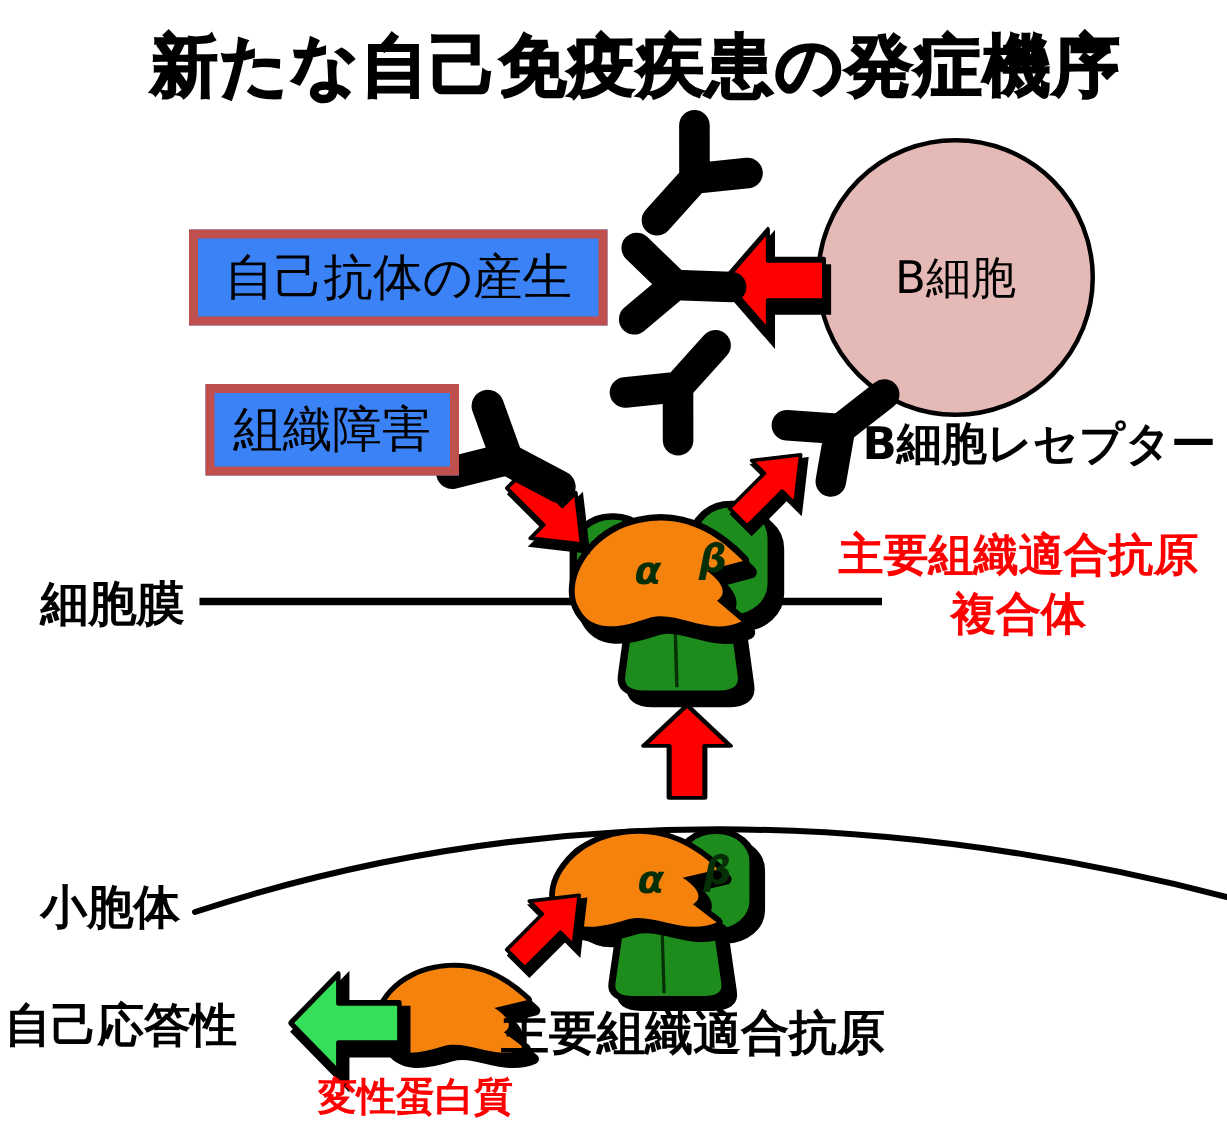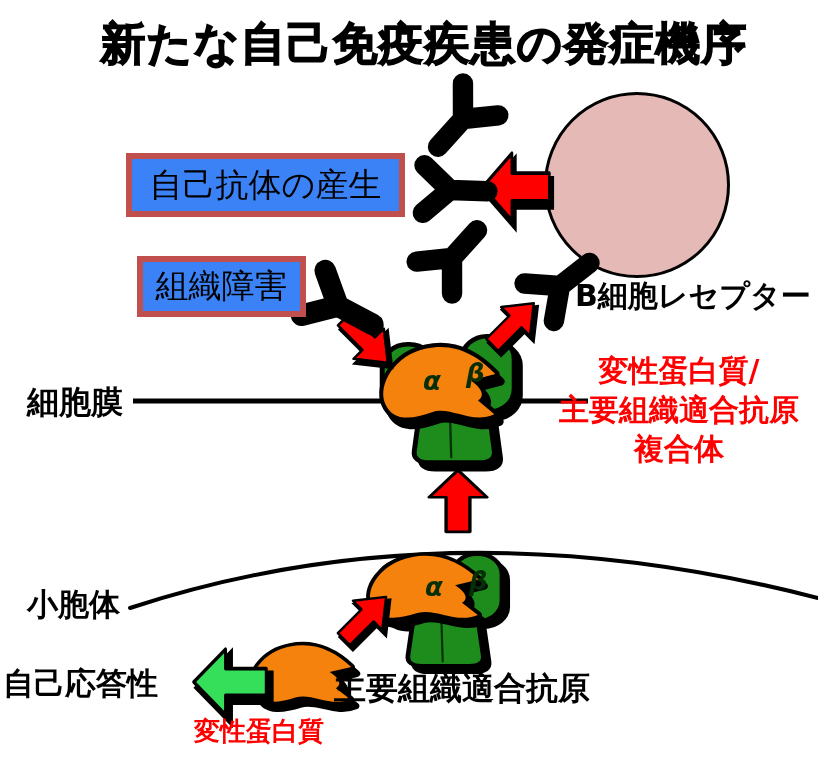--- a/index.html
+++ b/index.html
@@ -28,21 +28,21 @@
     font-size:30px; line-height:39px; color:#000; z-index:1; text-align:center;
   }
   .shapes { position:absolute; left:0; top:0; z-index:2; }
   .txt { position:absolute; z-index:3; color:#000; white-space:nowrap; }
   .lbl { font-weight:bold; }
   .bcr-label        { left:575px; top:276px; font-size:30px; }
   .membrane-label   { left:27px;  top:381px; font-size:32px; }
   .er-label         { left:27px;  top:584px; font-size:31px; }
   .proteolysis-label{ left:3px;   top:663px; font-size:31px; }
   .mhc-label        { left:334px; top:667px; font-size:32px; }
-  .denat-label      { left:194px; top:714px; font-size:26px; color:#ff0000; font-weight:bold; }
+  .denat-label      { left:212px; top:714px; font-size:26px; color:#ff0000; font-weight:bold; }
   .complex-label {
     position:absolute; left:540px; top:351px; width:278px; z-index:3;
     color:#ff0000; font-size:30px; font-weight:bold; line-height:39px; text-align:center;
   }
   .greek {
     position:absolute; z-index:3; font-size:26px; font-style:italic; font-weight:bold;
     color:#072f07;
   }
   .greek-a1 { left:423px; top:366px; }
   .greek-b1 { left:466px; top:358px; }
@@ -58,20 +58,21 @@
 
   <div class="callout callout-1">
     <span>自己抗体の産生</span>
   </div>
 
   <div class="callout callout-2">
     <span>組織障害</span>
   </div>
 
   <div class="bcell-circle">
+    <span>B細胞</span>
   </div>
 
   <svg class="shapes" width="818" height="759" viewBox="0 0 818 759">
     <defs>
       <polygon id="arrowShape" points="0,22 55,22 55,2 98,36 55,70 55,50 0,50"></polygon>
       <path id="abShape" d="M50,94 L50,50 M50,50 L22,19 M50,50 L78,19" fill="none" stroke="#000" stroke-width="24" stroke-linecap="round" stroke-linejoin="round"></path>
       <g id="mhcShape">
         <rect x="14" y="30" width="62" height="96" rx="30"></rect>
         <rect x="118" y="18" width="62" height="104" rx="30"></rect>
         <path d="M66,100 L56,182 Q54,196 72,196 L138,196 Q156,196 154,182 L144,100 Q122,120 100,119 Q80,118 66,100 Z"></path>
@@ -164,21 +165,20 @@
   </svg>
 
   <span class="txt lbl bcr-label">B細胞レセプター</span>
   <span class="txt lbl membrane-label">細胞膜</span>
   <span class="txt lbl er-label">小胞体</span>
   <span class="txt lbl proteolysis-label">自己応答性</span>
   <span class="txt lbl mhc-label">主要組織適合抗原</span>
   <span class="txt denat-label">変性蛋白質</span>
 
   <div class="complex-label">
-    <div>変性蛋白質/</div>
     <div>主要組織適合抗原</div>
     <div>複合体</div>
   </div>
 
   <span class="greek greek-a1">α</span>
   <span class="greek greek-b1">β</span>
   <span class="greek greek-a2">α</span>
   <span class="greek greek-b2">β</span>
 
 </div>

